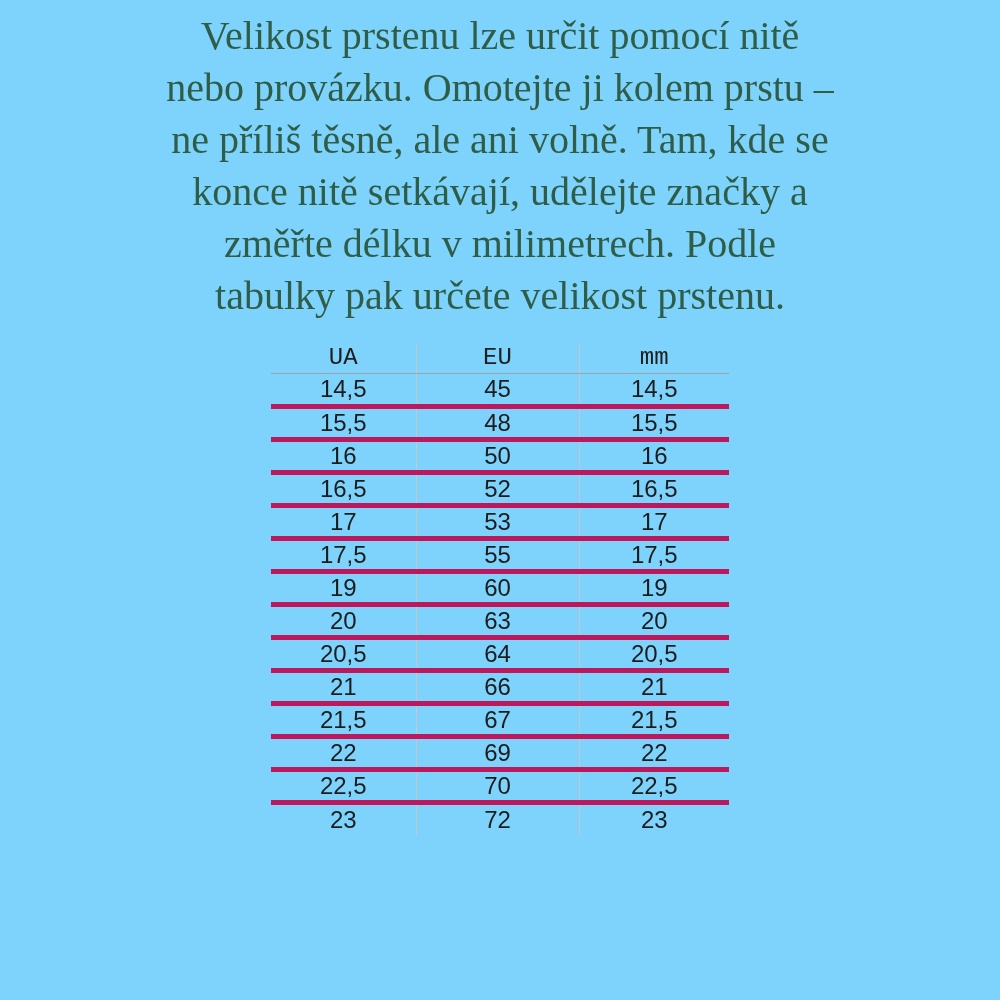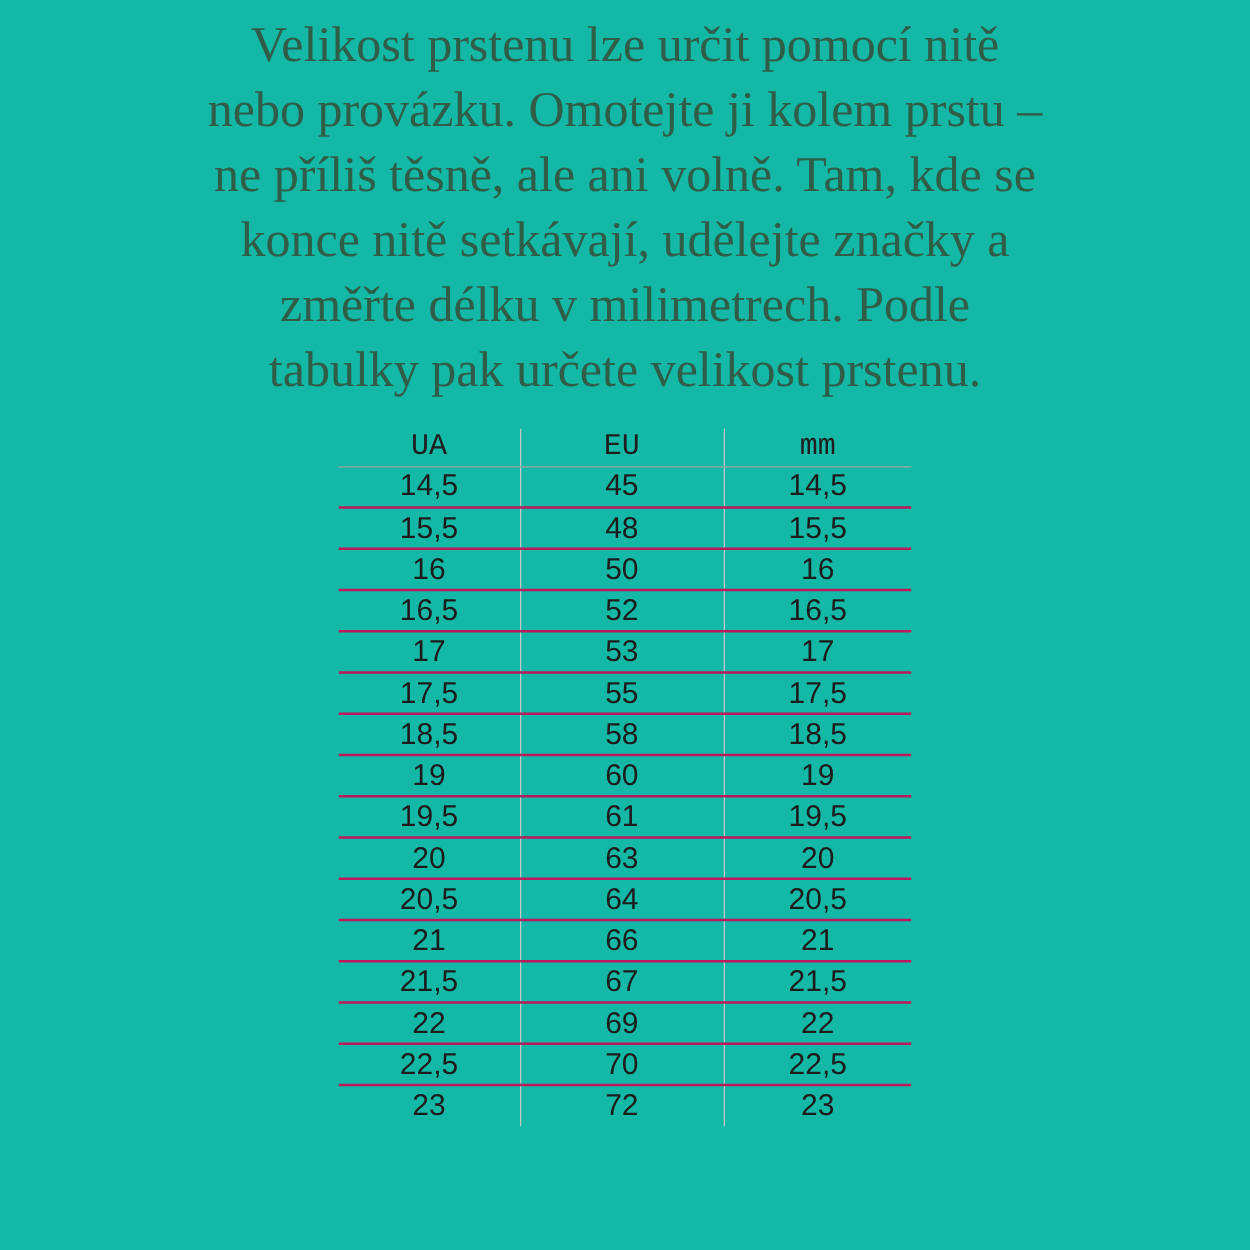--- a/index.html
+++ b/index.html
@@ -6,21 +6,21 @@
   html, body {
     width: 1000px;
     height: 1000px;
     background: #ffffff;
     font-family: "Liberation Sans", sans-serif;
     overflow: hidden;
   }
   .page {
     width: 1000px;
     height: 1000px;
-    background: #14b8a6;
+    background: #7dd3fc;
   }
   .intro {
     padding-top: 10px;
     margin: 0 auto 21px auto;
     max-width: 840px;
     font-family: "Liberation Serif", "DejaVu Serif", serif;
     font-size: 40px;
     line-height: 52px;
     text-align: center;
     white-space: pre-line;
@@ -46,21 +46,21 @@
     font-family: Liberation Mono, monospace;
   }
   .size-table td {
     font-size: 24px;
     color: #1c1c1c;
     height: 33px;
     text-align: center;
     vertical-align: middle;
   }
   .size-table tbody tr:not(:last-child) td {
-    border-bottom: 2px solid #be185d;
+    border-bottom: 5px solid #be185d;
   }
   .size-table th:nth-child(n+2),
   .size-table td:nth-child(n+2) {
     border-left: 1px solid #c6c6c6;
     margin-left: 32px;
   }
 </style>
 </head>
 <body>
 
@@ -118,37 +118,27 @@
     <td>17</td>
   </tr>
 
   <tr>
     <td>17,5</td>
     <td>55</td>
     <td>17,5</td>
   </tr>
 
 
-  <tr>
-    <td>18,5</td>
-    <td>58</td>
-    <td>18,5</td>
-  </tr>
 
   <tr>
     <td>19</td>
     <td>60</td>
     <td>19</td>
   </tr>
 
-  <tr>
-    <td>19,5</td>
-    <td>61</td>
-    <td>19,5</td>
-  </tr>
 
   <tr>
     <td>20</td>
     <td>63</td>
     <td>20</td>
   </tr>
 
   <tr>
     <td>20,5</td>
     <td>64</td>

